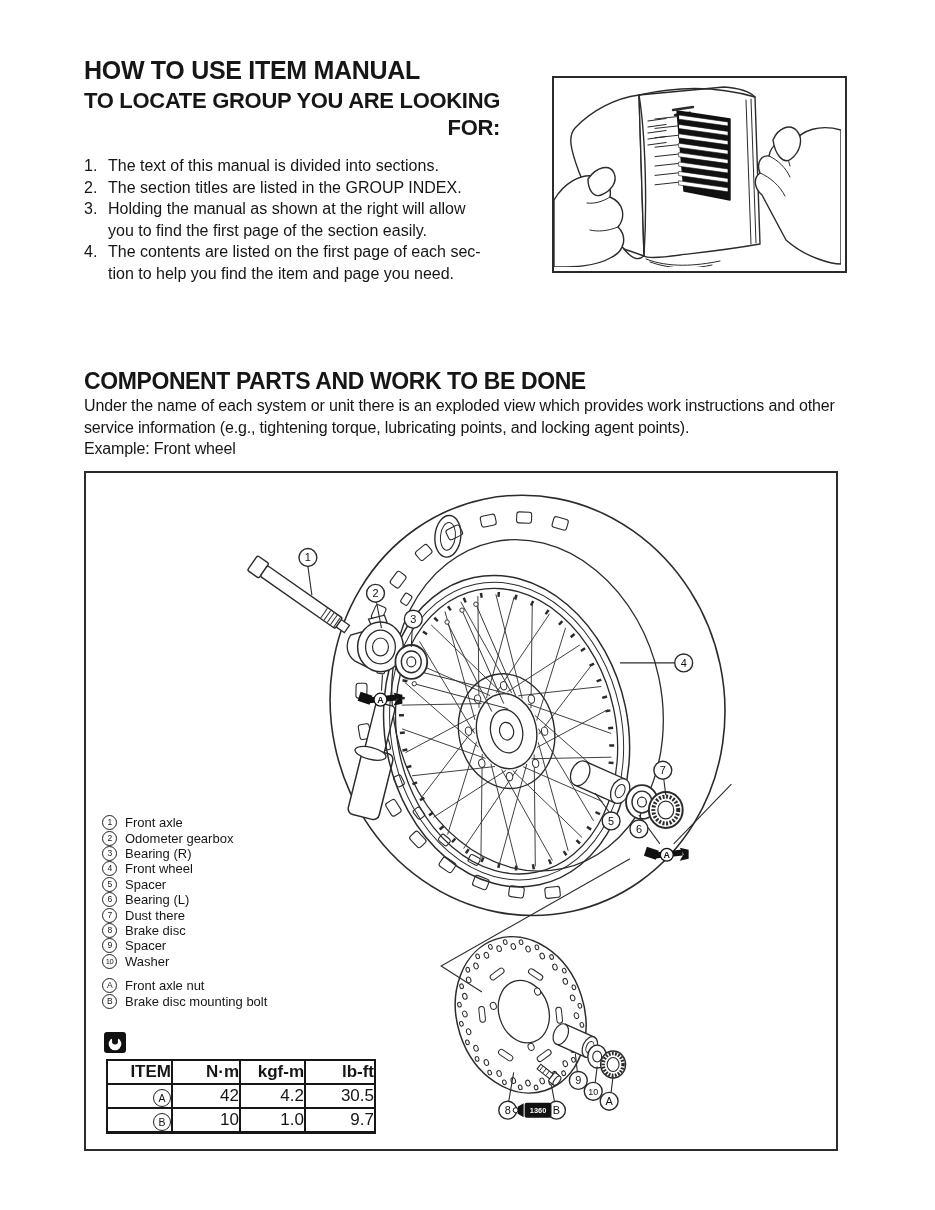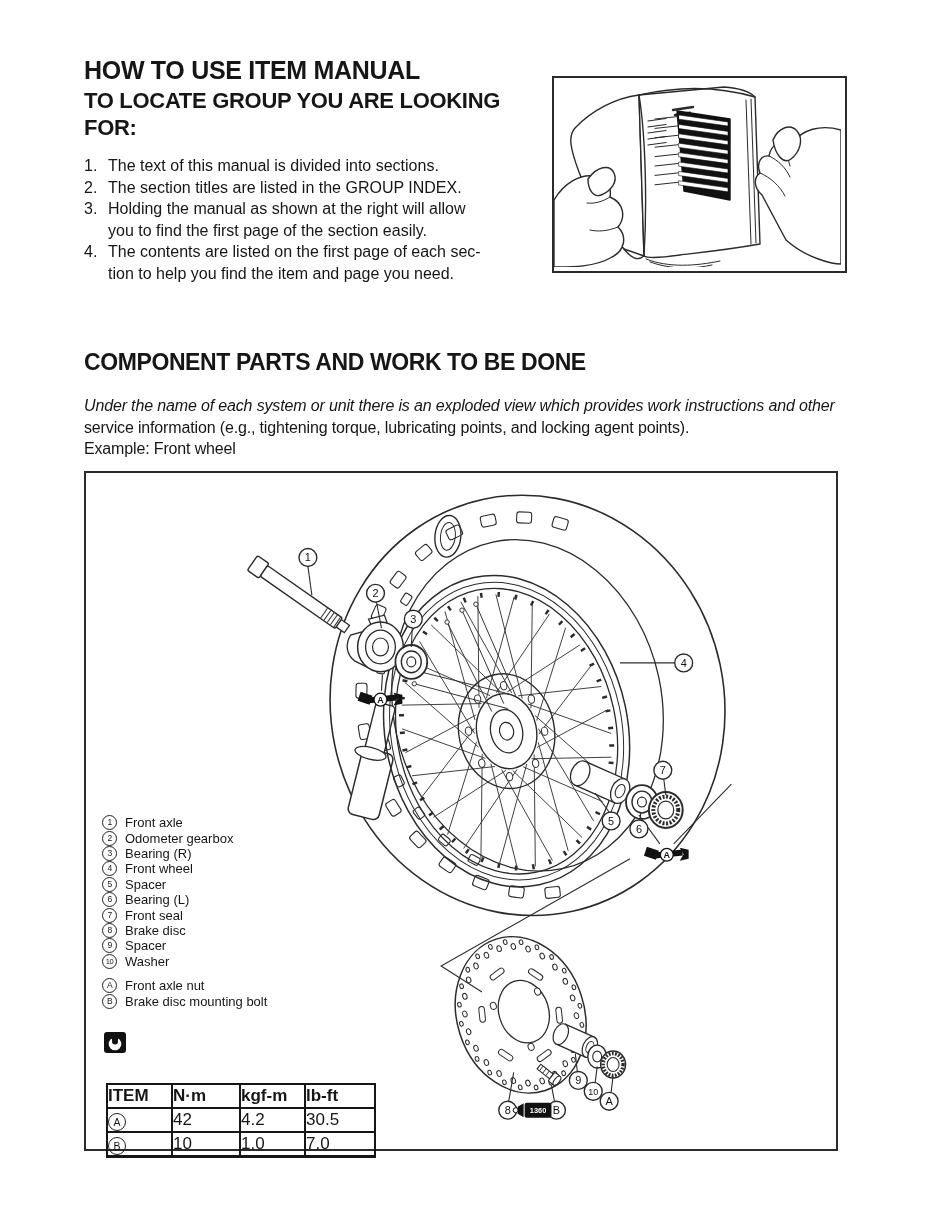--- a/index.html
+++ b/index.html
@@ -10,30 +10,30 @@
   .h1{font-size:25px;font-weight:700;letter-spacing:-0.3px;}
   .h2{font-size:22px;font-weight:700;letter-spacing:-0.3px;line-height:27px;}
   
   .instr-list{left:84px;top:155px;font-size:16px;line-height:21.5px;}
   .instr{display:flex;}
   .instr-num{width:24px;flex:none;}
   
   .illus-box{left:552px;top:76px;width:291px;height:193px;border:2px solid #2b2b2b;background:#fff;}
   .diagram-box{left:84px;top:471px;width:750px;height:676px;border:2px solid #2b2b2b;background:#fff;}
   
-  .sec-head{left:84px;top:349px;font-size:23px;font-weight:700;letter-spacing:-0.4px;}
+  .sec-head{left:84px;top:368px;font-size:23px;font-weight:700;letter-spacing:-0.4px;}
   .body-par{left:84px;top:395px;font-size:16px;line-height:21.5px;letter-spacing:-0.15px;}
   
   .parts-list{left:16px;top:342px;font-size:13px;}
   .prow{display:flex;align-items:center;height:15.4px;}
   .pnum{display:inline-flex;width:13px;height:13px;border:1.2px solid #222;border-radius:50%;font-size:8.5px;line-height:13px;align-items:center;justify-content:center;margin-right:8px;flex:none;letter-spacing:-0.5px;}
   .fast-list{left:16px;top:505px;font-size:13px;}
   
   .tq-icon{left:18px;top:559px;}
-  .tq-table{left:20px;top:586px;border-collapse:collapse;table-layout:fixed;font-size:17px;text-align:left;margin-top:24px;}
+  .tq-table{left:20px;top:586px;border-collapse:collapse;table-layout:fixed;font-size:17px;text-align:right;}
   .tq-table td{border:2px solid #161616;padding:0;height:21px;}
   .tq-table .hdr td{font-weight:700;height:22px;}
   .tq-table tr:last-child td{border-bottom:3px solid #161616;}
   .circ-ltr{display:inline-flex;width:16px;height:16px;border:1.3px solid #222;border-radius:50%;font-size:10.5px;align-items:center;justify-content:center;vertical-align:-2px;font-weight:400;}
   
   svg .ln{stroke:#2b2b2b;fill:none;}
   #spokes line{stroke:#3a3a3a;stroke-width:0.9;}
   #knobs rect{fill:#fff;stroke:#2b2b2b;stroke-width:1.1;}
   #flangeholes ellipse{fill:#fff;stroke:#2b2b2b;stroke-width:1;}
   #discholes ellipse,#discholes rect{fill:#fff;stroke:#2b2b2b;stroke-width:1;}
@@ -41,21 +41,21 @@
   .callout text{font-family:"Liberation Sans",sans-serif;font-size:11px;fill:#111;text-anchor:middle;}
   .callout text.sm{font-size:9px;}
   .leader{stroke:#2b2b2b;stroke-width:1.1;fill:none;}
 </style>
 </head>
 <body>
 
 <div class="abs h1 nowrap" style="left:84px;top:56px;">HOW TO USE ITEM MANUAL</div>
 <div class="abs h2" style="left:84px;top:87px;">
   <span class="nowrap" style="display:block;">TO LOCATE GROUP YOU ARE LOOKING</span>
-  <span class="nowrap" style="display:block;">FOR:</span>
+  <span class="nowrap" style="display:block;text-align:right;">FOR:</span>
 </div>
 
 <div class="abs instr-list">
   <div class="instr">
     <span class="instr-num">1.</span>
     <span class="nowrap">The text of this manual is divided into sections.</span>
   </div>
   <div class="instr">
     <span class="instr-num">2.</span>
     <span class="nowrap">The section titles are listed in the GROUP INDEX.</span>
@@ -139,21 +139,21 @@
         <path d="M 34,101 C 43,88 56,86 60,95 C 64,104 57,113 47,117 C 39,120 34,111 34,101 Z"></path>
         <path d="M 56,119 C 48,124 40,126 33,125" fill="none" stroke-width="1"></path>
         <path d="M 64,149 C 54,153 44,154 36,152" fill="none" stroke-width="1"></path>
       </g>
     </g>
   </svg>
 </div>
 
 <div class="abs sec-head nowrap">COMPONENT PARTS AND WORK TO BE DONE</div>
 <div class="abs body-par">
-  <span class="nowrap" style="display:block;font-style:italic;">Under the name of each system or unit there is an exploded view which provides work instructions and other</span>
+  <span class="nowrap" style="display:block;">Under the name of each system or unit there is an exploded view which provides work instructions and other</span>
   <span class="nowrap" style="display:block;">service information (e.g., tightening torque, lubricating points, and locking agent points).</span>
   <span class="nowrap" style="display:block;">Example: Front wheel</span>
 </div>
 
 <div class="abs diagram-box">
   <svg class="abs" style="left:0;top:0;" width="750" height="676" viewBox="0 0 754 680">
 
     <g transform="rotate(-12 430 250)">
       <ellipse class="ln" cx="447" cy="237" rx="198" ry="212" stroke-width="1.6"></ellipse>
       <ellipse class="ln" cx="447" cy="237" rx="135" ry="168" stroke-width="1.3"></ellipse>
@@ -510,21 +510,21 @@
     <div class="prow">
         <span class="pnum">5</span>
         <span>Spacer</span>
       </div>
     <div class="prow">
         <span class="pnum">6</span>
         <span>Bearing (L)</span>
       </div>
     <div class="prow">
         <span class="pnum">7</span>
-        <span>Front seal</span>
+        <span>Dust there</span>
       </div>
     <div class="prow">
         <span class="pnum">8</span>
         <span>Brake disc</span>
       </div>
     <div class="prow">
         <span class="pnum">9</span>
         <span>Spacer</span>
       </div>
     <div class="prow">
@@ -568,17 +568,17 @@
     <tr>
       <td><span class="circ-ltr">A</span></td>
       <td>42</td>
       <td>4.2</td>
       <td>30.5</td>
     </tr>
     <tr>
       <td><span class="circ-ltr">B</span></td>
       <td>10</td>
       <td>1.0</td>
-      <td>7.0</td>
+      <td>9.7</td>
     </tr>
   </tbody>
     </table>
 </div>
 
 </body></html>

